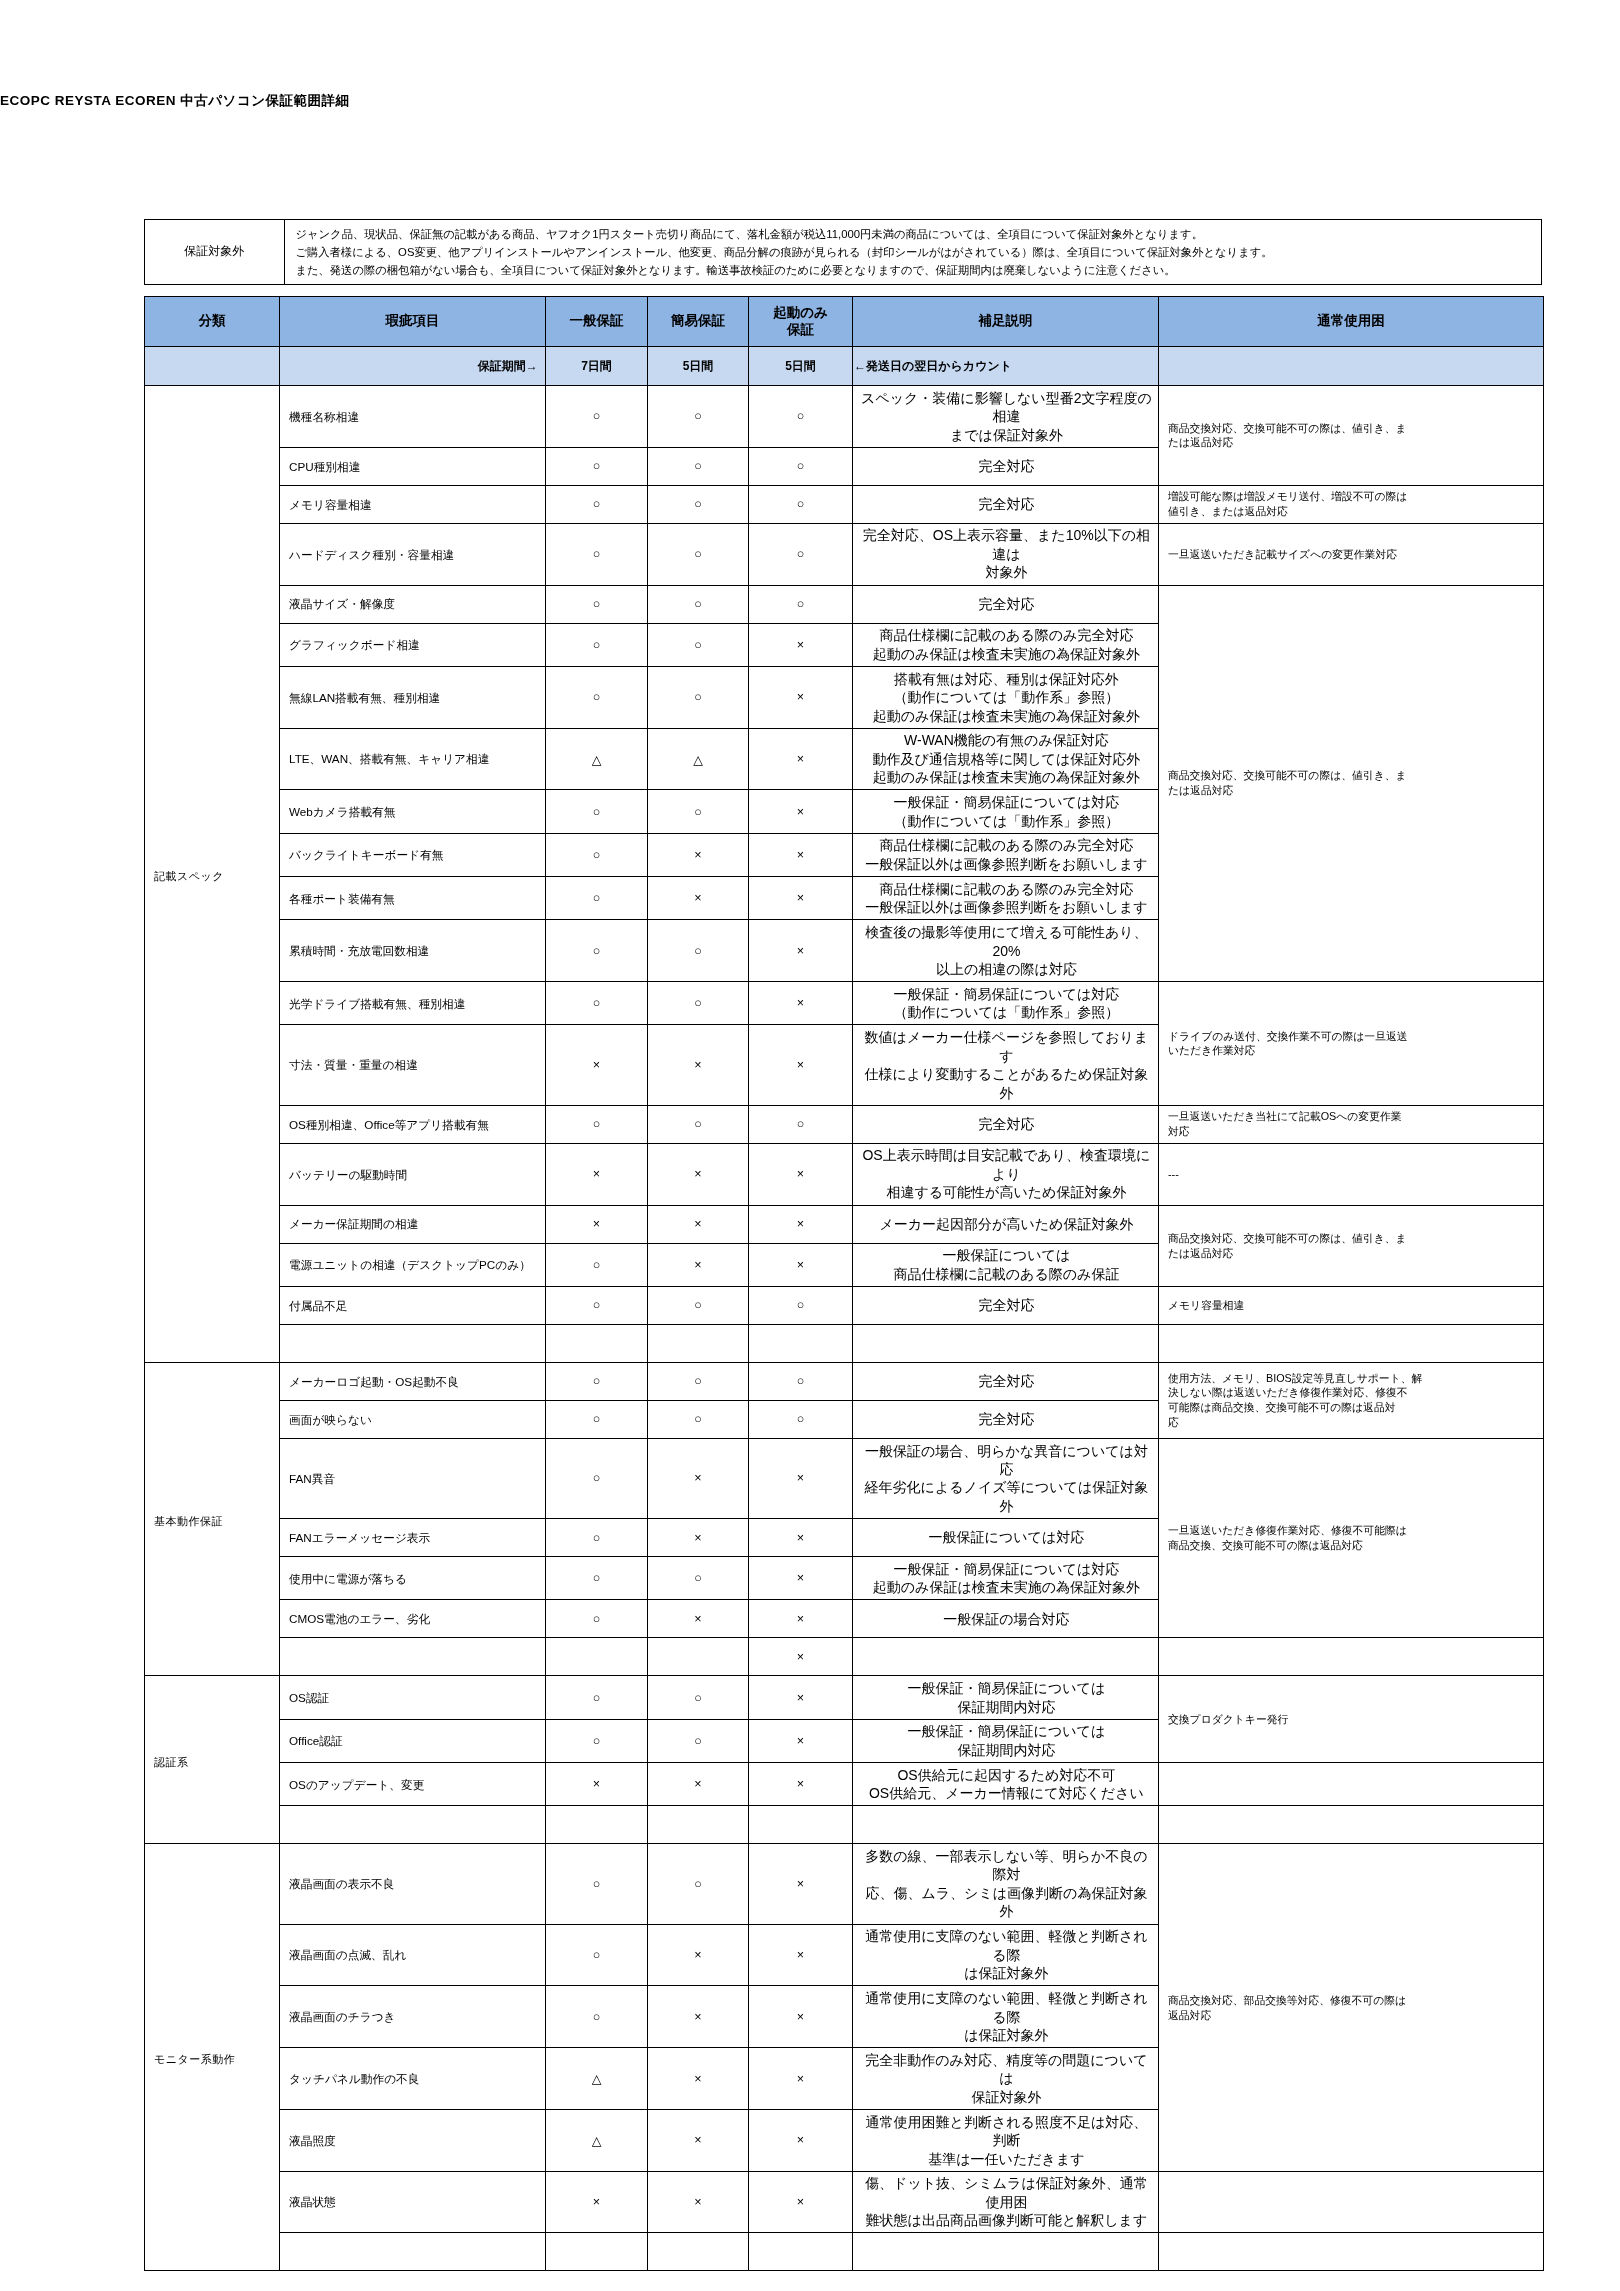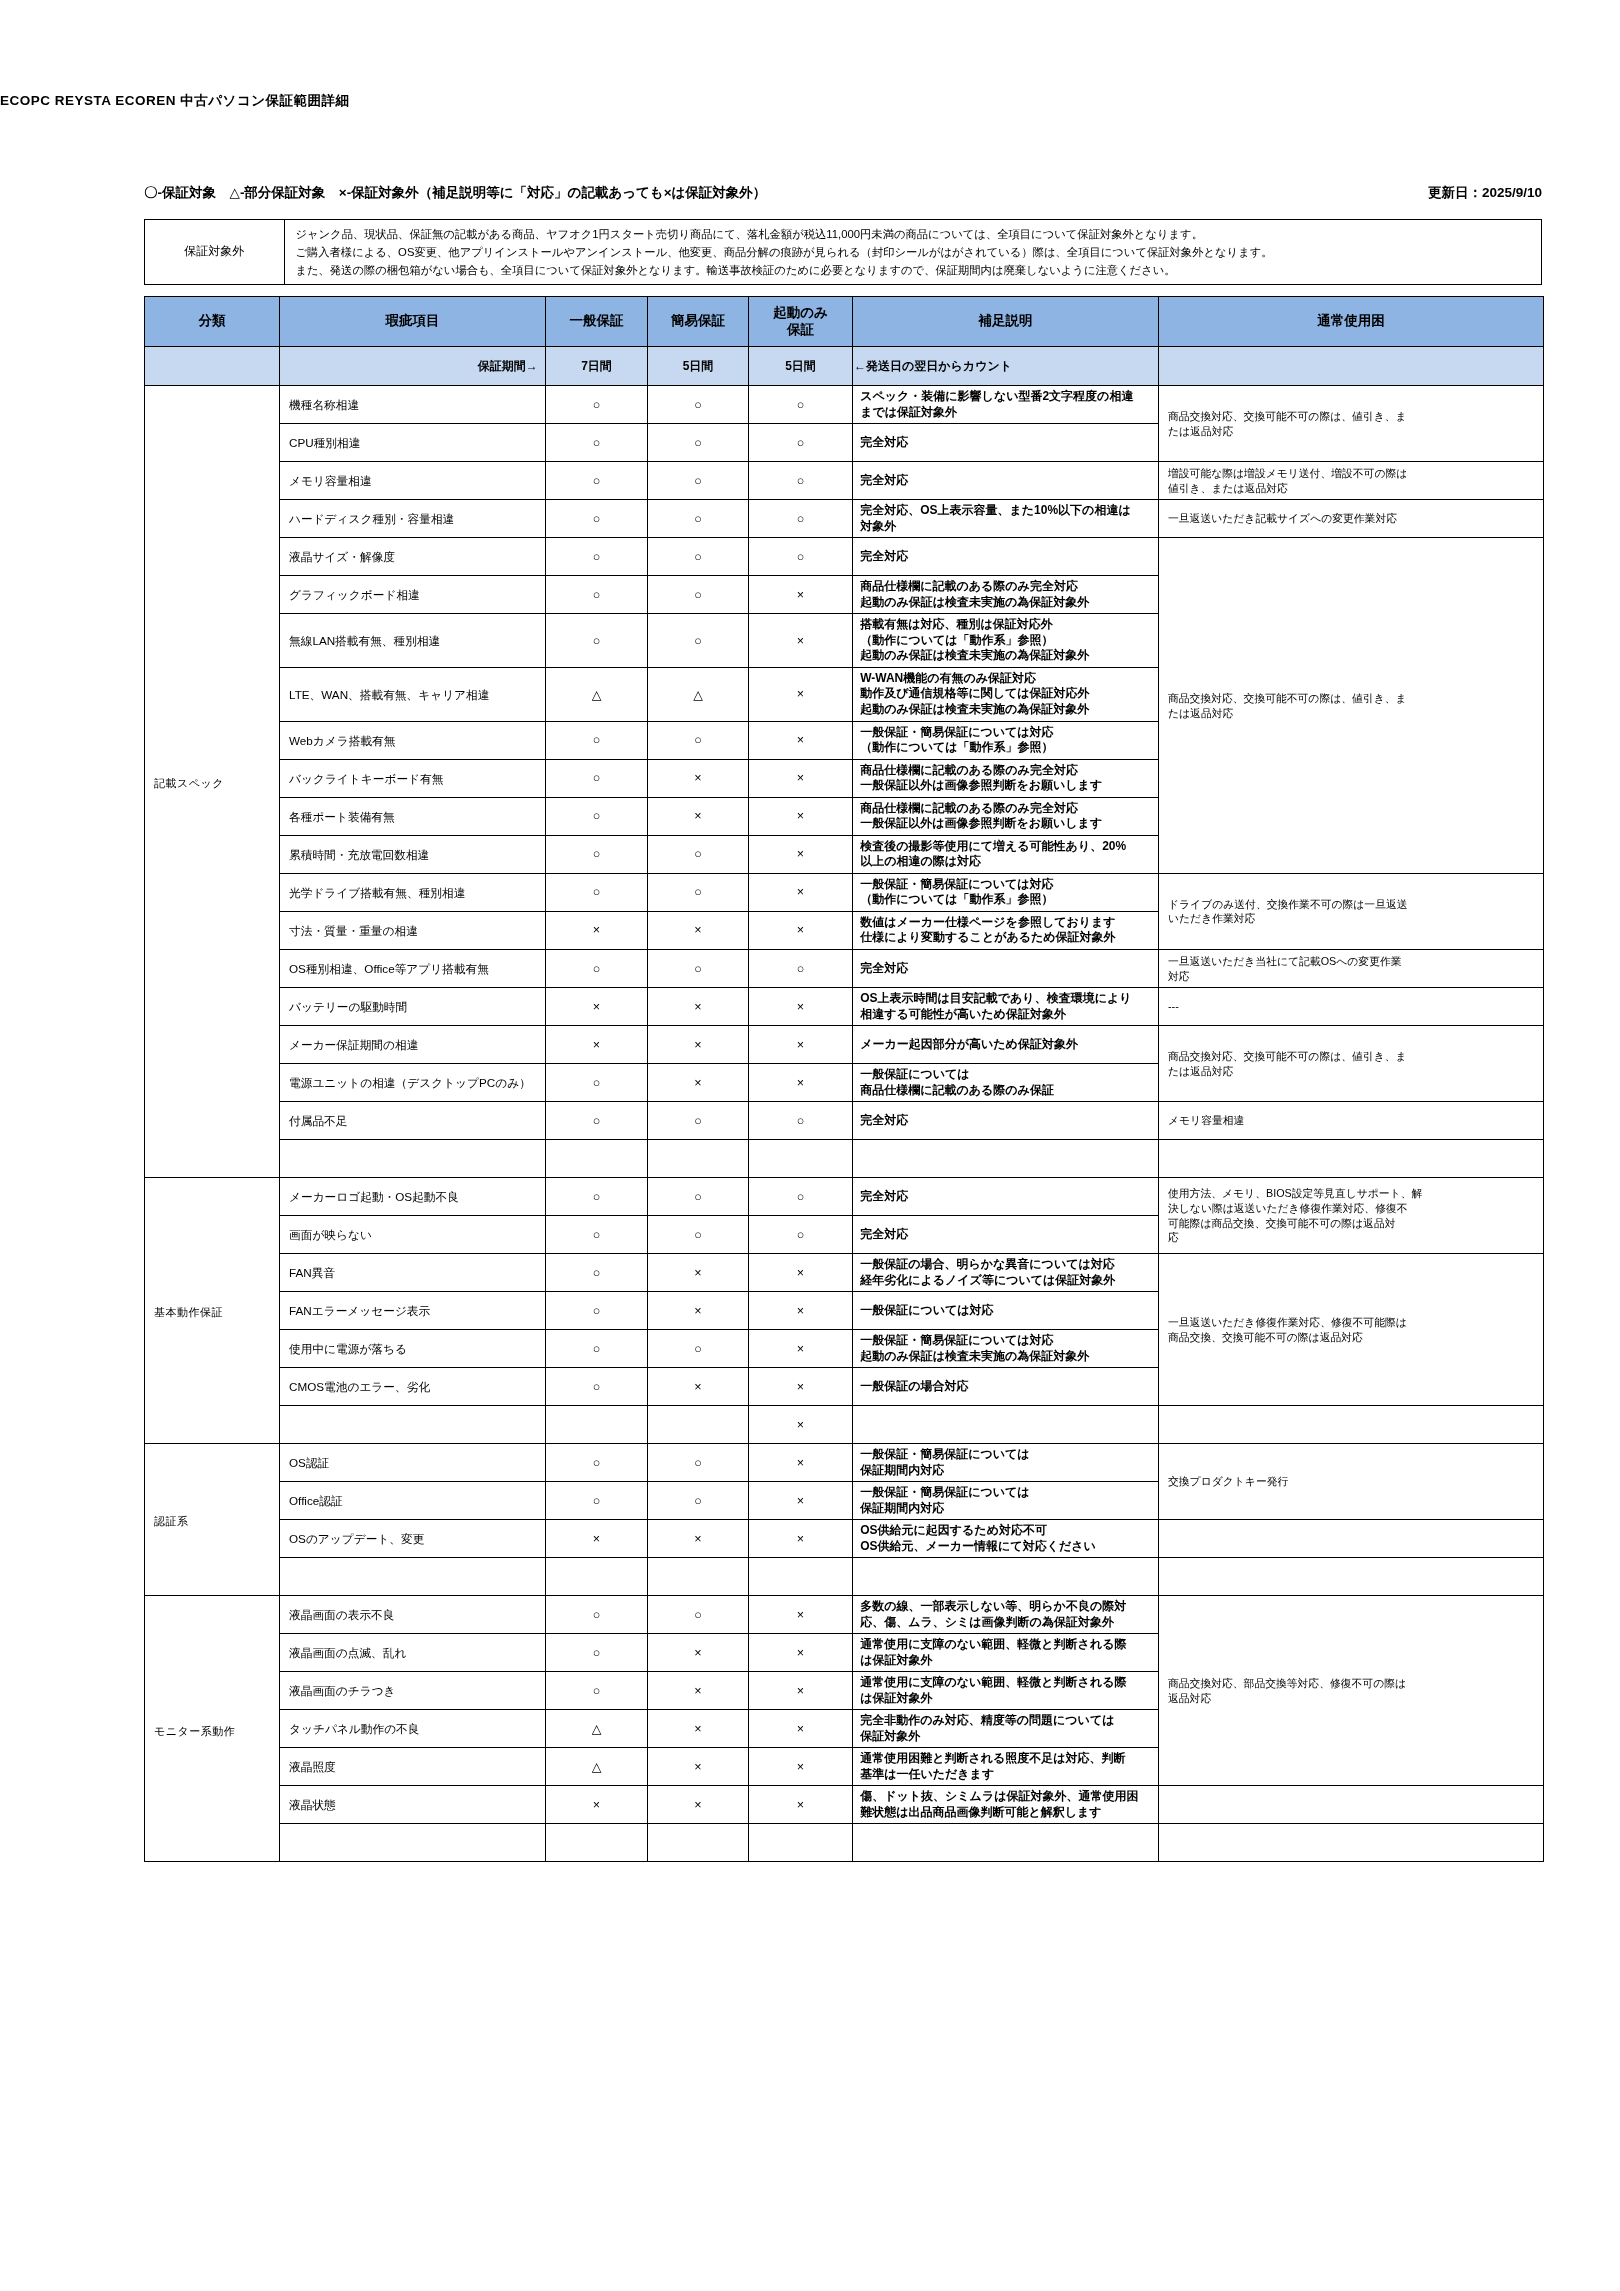--- a/index.html
+++ b/index.html
@@ -44,39 +44,35 @@
   .pr-note{text-align:left;padding-left:1px;}
   .main tbody tr{height:38px;}
   .main tbody td{vertical-align:middle;}
   td.cat{
     vertical-align:top;text-align:left;padding:8px 3.6px 3.6px 9px;
     font-size:11px;letter-spacing:0.5px;
   }
   td.item{font-size:11.7px;text-align:left;padding:2.7px 3.6px 2.7px 9px;line-height:1.3;}
   td.mark{text-align:center;font-size:12.6px;}
   td.note{
-    font-size:12px;text-align:left;padding:2.7px 5.4px 2.7px 7.2px;
-    line-height:1.32;white-space:pre-line;font-weight:bold;
+    font-size:14px;text-align:center;padding:2.7px 5.4px 2.7px 7.2px;
+    line-height:1.32;white-space:pre-line;
   }
   td.resp{
     font-size:10.8px;text-align:left;padding:2.7px 5.4px 2.7px 9px;
     line-height:1.38;white-space:pre-line;margin-top:13px;
   }
 </style>
 </head>
 <body>
 
 <div class="sheet">
 
   <div class="title">ECOPC REYSTA ECOREN 中古パソコン保証範囲詳細</div>
 
-  <div class="meta">
-    <span>〇-保証対象　△-部分保証対象　×-保証対象外（補足説明等に「対応」の記載あっても×は保証対象外）</span>
-    <span>更新日：2025/9/10</span>
-  </div>
 
   <table class="exclusion">
     <tbody>
       <tr>
         <td class="ex-label">保証対象外</td>
         <td class="ex-text">ジャンク品、現状品、保証無の記載がある商品、ヤフオク1円スタート売切り商品にて、落札金額が税込11,000円未満の商品については、全項目について保証対象外となります。
 ご購入者様による、OS変更、他アプリインストールやアンインストール、他変更、商品分解の痕跡が見られる（封印シールがはがされている）際は、全項目について保証対象外となります。
 また、発送の際の梱包箱がない場合も、全項目について保証対象外となります。輸送事故検証のために必要となりますので、保証期間内は廃棄しないように注意ください。</td>
       </tr>
     </tbody>

